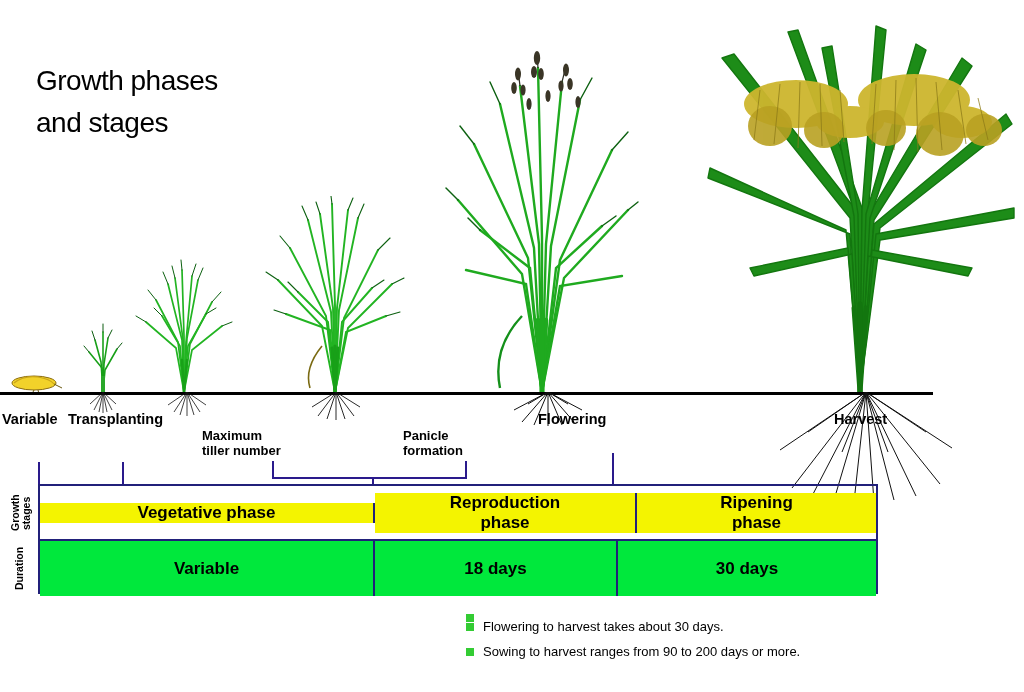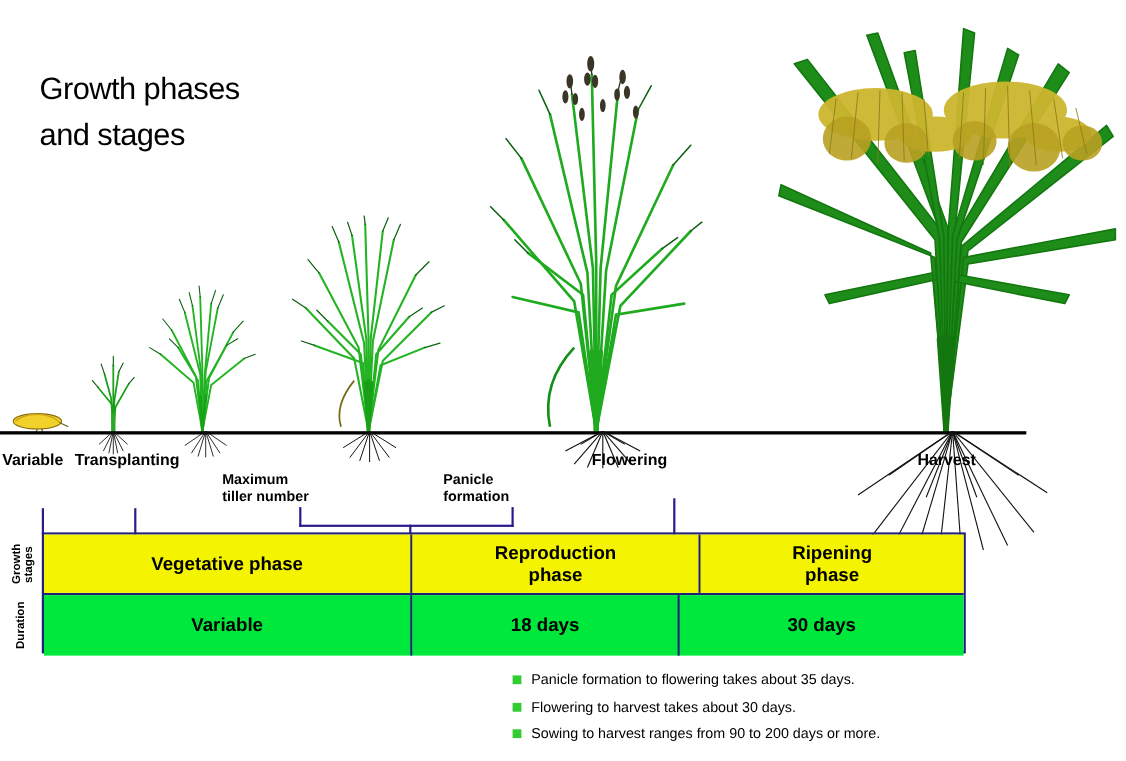--- a/index.html
+++ b/index.html
@@ -22,21 +22,21 @@
           text-align:left;white-space:pre-line;}
 
   
   .vline{position:absolute;width:2px;background:#2a1a8c;}
   .hline{position:absolute;height:2px;background:#2a1a8c;}
 
   
   .tbl{position:absolute;left:38px;top:484px;width:840px;height:110px;
        border:2px solid #21207a;box-sizing:border-box;}
   .row{position:absolute;left:0;width:100%;display:flex;box-sizing:border-box;}
-  .row.top{top:0;height:55px;border-bottom:2px solid #21207a;}
+  .row.top{top:0;height:55px;border-bottom:2px solid #21207a;align-items:center;}
   .row.bot{top:55px;height:55px;}
   .cell{display:flex;align-items:center;justify-content:center;
         box-sizing:border-box;text-align:center;font-size:17px;font-weight:700;
         line-height:20px;white-space:pre-line;}
   .cell.sep{border-right:2px solid #21207a;}
   .ph{background:#f4f400;}
   .du{background:#00e83c;}
 
   .axisLbl{position:absolute;font-size:10.5px;font-weight:700;line-height:11px;
            writing-mode:vertical-rl;transform:rotate(180deg);text-align:center;
@@ -368,21 +368,20 @@
       <div class="cell du sep" style="width:335px;">Variable</div>
       <div class="cell du sep" style="width:243px;">18 days</div>
       <div class="cell du" style="flex:1;">30 days</div>
     </div>
   </div>
 
 
   <div class="bcol" style="left:466px;top:610px;width:348px;">
     <div class="bitem">
       <span class="bmark"></span>
-      <span>Panicle formation to flowering takes about 35 days.</span>
     </div>
     <div class="bitem">
       <span class="bmark"></span>
       <span>Flowering to harvest takes about 30 days.</span>
     </div>
     <div class="bitem">
       <span class="bmark"></span>
       <span>Sowing to harvest ranges from 90 to 200 days or more.</span>
     </div>
   </div>

